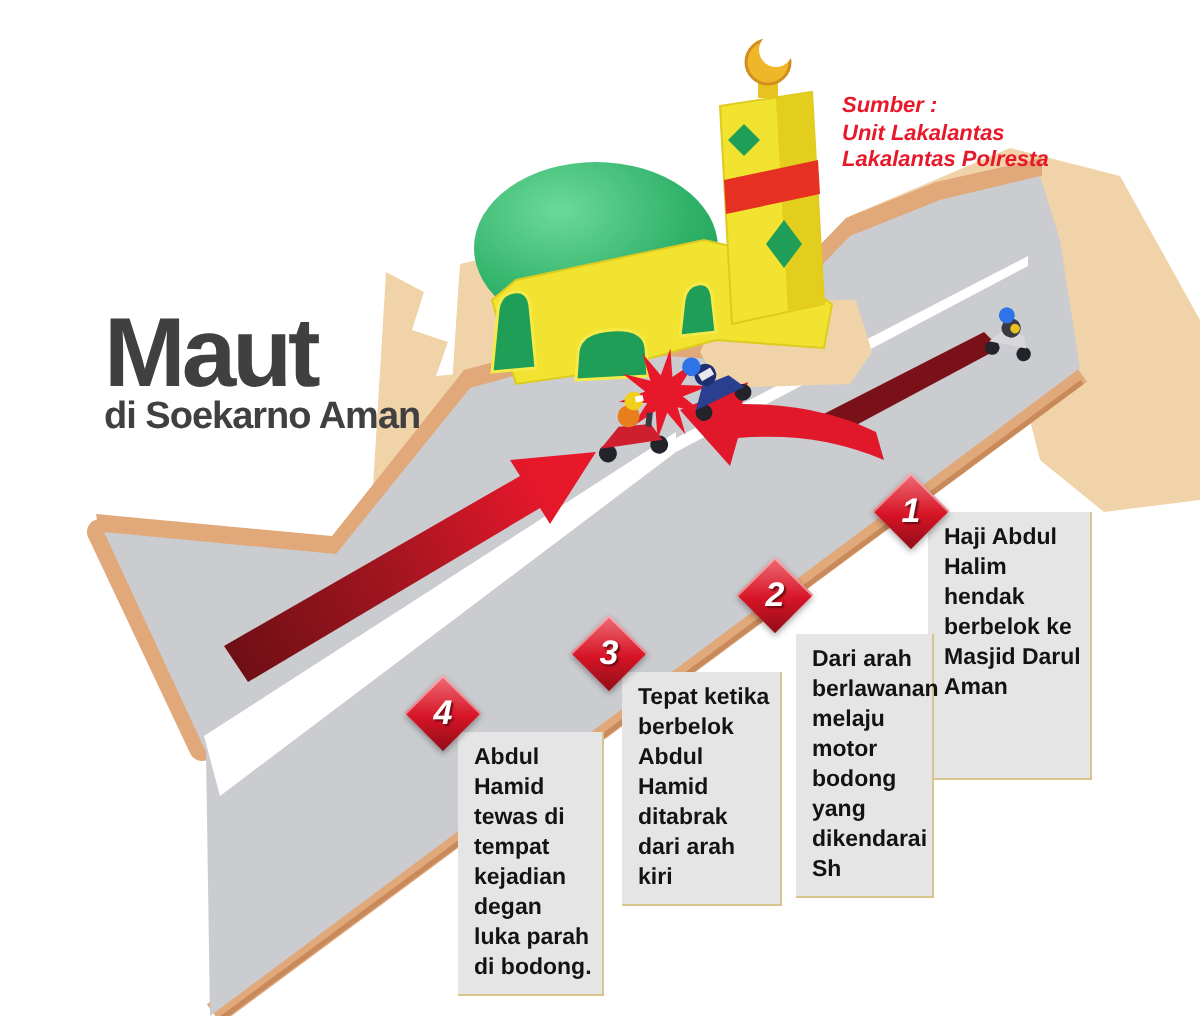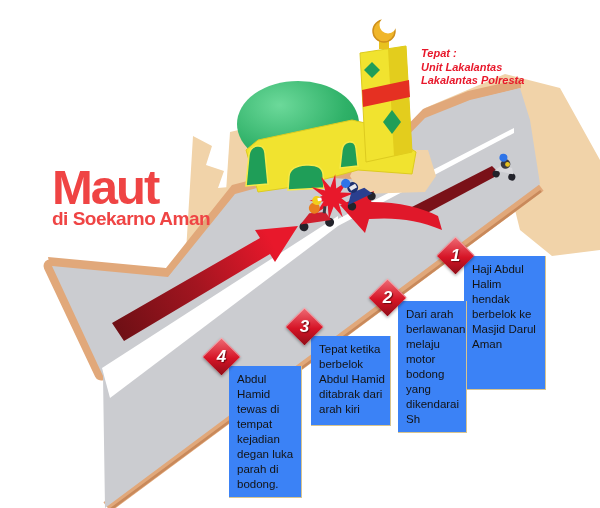--- a/index.html
+++ b/index.html
@@ -1,26 +1,26 @@
 <!DOCTYPE html>
 <html><head>
 <meta charset="utf-8">
 <style>
   html,body{margin:0;padding:0;background:#fff;}
   .stage{position:relative;width:600px;height:508px;background:#ffffff;overflow:hidden;
          font-family:"Liberation Sans", sans-serif;}
   .scene{position:absolute;left:0;top:0;}
-  .title-block{position:absolute;left:52px;top:166px;color:#ef4444;}
+  .title-block{position:absolute;left:52px;top:156px;color:#404040;}
   .title-block h1{margin:0;font-size:49px;line-height:42px;font-weight:bold;letter-spacing:-2px;}
   .title-block .sub{margin:0;font-size:19px;font-weight:bold;letter-spacing:-0.5px;}
   .source{position:absolute;left:421px;top:47px;width:115px;color:#e8182b;
           font-size:11px;line-height:13.5px;font-weight:bold;font-style:italic;}
-  .callout{position:absolute;background:#3b82f6;border-right:1px solid #d8c48e;
+  .callout{position:absolute;background:#e5e5e5;border-right:1px solid #d8c48e;
            border-bottom:1px solid #d8c48e;color:#131313;font-size:11.5px;line-height:15px;
-           font-weight:normal;padding:6px 4px 5px 8px;box-sizing:border-box;}
+           font-weight:bold;padding:6px 4px 5px 8px;box-sizing:border-box;}
   .diamond{position:absolute;width:27px;height:27px;transform:rotate(45deg);
            background:linear-gradient(135deg,#ef6f78 0%,#d61426 55%,#8f0d18 100%);
            box-shadow:inset 1px 1px 0 rgba(255,255,255,.45), 1px 1px 3px rgba(0,0,0,.35);}
   .diamond span{position:absolute;left:0;top:0;width:27px;height:27px;transform:rotate(-45deg);
            display:flex;align-items:center;justify-content:center;color:#fff;
            font-size:17px;font-weight:bold;font-style:italic;text-shadow:1px 1px 1px #6d0a12;}
 </style>
 </head>
 <body>
 
@@ -101,27 +101,27 @@
       <circle cx="-3" cy="-10" r="4" fill="#2e74e8"></circle>
     </g>
   </svg>
 
   <div class="title-block">
     <h1>Maut</h1>
     <p class="sub">di Soekarno Aman</p>
   </div>
 
   <div class="source">
-    <div>Tepat :</div>
+    <div>Sumber :</div>
     <div>Unit Lakalantas</div>
     <div>Lakalantas Polresta</div>
   </div>
 
   <div class="callout" style="left:464px;top:256px;width:82px;min-height:134px;">Haji Abdul Halim hendak berbelok ke Masjid Darul Aman</div>
-  <div class="callout" style="left:398px;top:301px;width:69px;min-height:92px;">Dari arah berlawanan melaju motor bodong yang dikendarai Sh</div>
+  <div class="callout" style="left:398px;top:317px;width:69px;min-height:92px;">Dari arah berlawanan melaju motor bodong yang dikendarai Sh</div>
   <div class="callout" style="left:311px;top:336px;width:80px;min-height:90px;">Tepat ketika berbelok Abdul Hamid ditabrak dari arah kiri</div>
   <div class="callout" style="left:229px;top:366px;width:73px;min-height:94px;">Abdul Hamid tewas di tempat kejadian degan luka parah di bodong.</div>
 
   <div class="diamond" style="left:442px;top:242px;">
     <span>1</span>
     </div>
   <div class="diamond" style="left:374px;top:284px;">
     <span>2</span>
     </div>
   <div class="diamond" style="left:291px;top:313px;">

